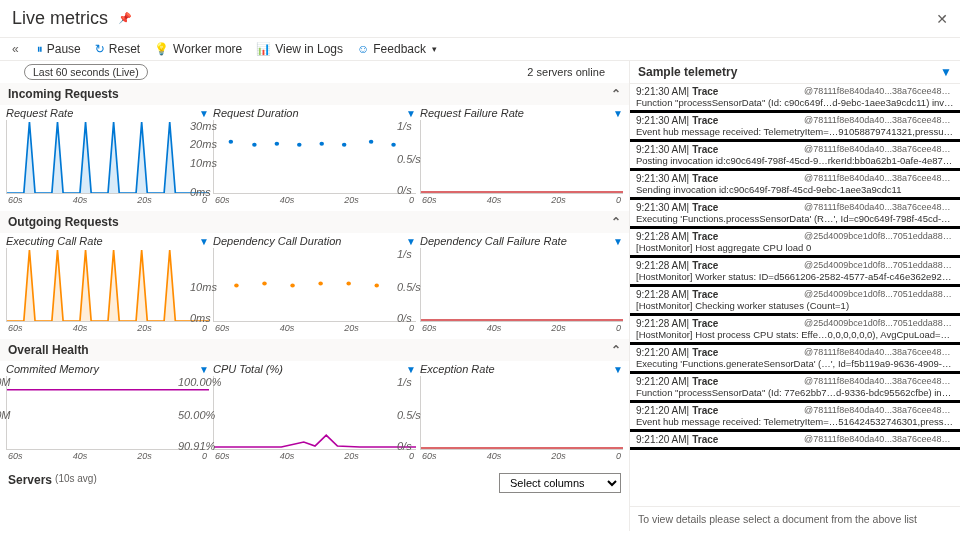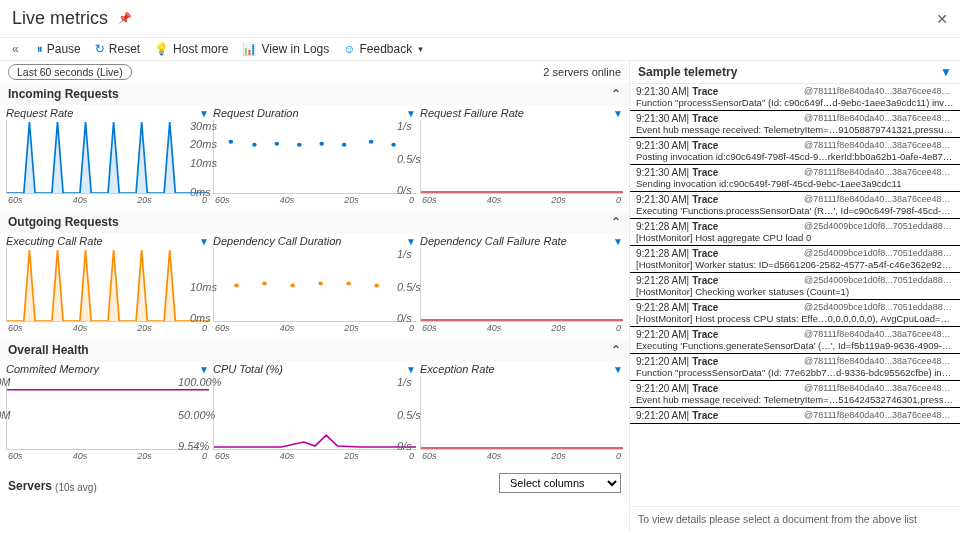--- a/index.html
+++ b/index.html
@@ -8,40 +8,40 @@
   .header-title { font-size: 18px; font-weight: 400; }
   .pin-icon { margin-left: 10px; color: #605e5c; cursor: pointer; }
   .close-x { margin-left: auto; font-size: 14px; color: #605e5c; cursor: pointer; }
   .toolbar { display: flex; align-items: center; padding: 4px 8px; gap: 14px; border-bottom: 1px solid #edebe9; font-size: 12px; }
   .toolbar .tb-btn { display: flex; align-items: center; gap: 4px; cursor: pointer; color: #323130; }
   .toolbar .tb-btn .icn { color: #0078d4; font-size: 12px; }
   .back-chev { color: #605e5c; padding: 0 4px; }
   .content { display: flex; height: calc(100% - 70px); }
   .left { flex: 1; overflow: auto; border-right: 1px solid #edebe9; }
   .right { width: 330px; display: flex; flex-direction: column; }
-  .statusbar { display: flex; align-items: center; padding: 3px 8px; font-size: 11px; }
+  .statusbar { display: flex; align-items: center; padding: 3px 24px; font-size: 11px; }
   .pill { border: 1px solid #8a8886; border-radius: 10px; padding: 1px 8px; font-size: 10.5px; }
   .servers-online { margin-left: auto; color: #323130; }
   .section-hdr { display: flex; align-items: center; padding: 4px 8px; font-weight: 600; font-size: 12px; background: #faf9f8; }
   .section-hdr .chev { margin-left: auto; color: #605e5c; }
   .chart-row { display: flex; padding: 2px 6px 6px 6px; gap: 4px; font-style: italic; }
   .chart { flex: 1; position: relative; }
   .chart-title { display: flex; align-items: center; font-size: 11px; margin-bottom: 1px; }
   .funnel { margin-left: auto; color: #0078d4; font-size: 10px; cursor: pointer; }
   .plot { position: relative; height: 74px; border-left: 1px solid #d2d0ce; border-bottom: 1px solid #d2d0ce; }
   .ylab { position: absolute; left: -24px; font-size: 11px; color: #605e5c; }
   .xaxis { display: flex; justify-content: space-between; font-size: 9px; color: #605e5c; margin-top: 1px; padding: 0 2px; }
-  .servers-row { display: flex; align-items: flex-end; padding: 6px 8px; font-size: 12px; font-weight: 600; }
+  .servers-row { display: flex; align-items: flex-start; padding: 6px 8px; font-size: 12px; font-weight: 600; }
   .servers-row small { font-weight: 400; color: #605e5c; margin-left: 3px; }
   .select-cols { margin-left: auto; }
   .select-cols select { font-size: 11px; padding: 2px 20px 2px 6px; border: 1px solid #8a8886; background: #fff; width: 122px; }
   .tele-header { display: flex; align-items: center; padding: 4px 8px; font-weight: 600; font-size: 12px; border-bottom: 1px solid #edebe9; }
   .tele-header .funnel { font-size: 12px; }
   .tele-list { flex: 1; overflow-y: auto; font-size: 10px; }
-  .tele-row { padding: 2px 6px; border-bottom: 1px solid #000000; cursor: pointer; }
+  .tele-row { padding: 2px 6px; border-bottom: 3px solid #000000; cursor: pointer; }
   .tele-top { display: flex; }
   .tele-time { color: #323130; }
   .tele-type { margin-left: 3px; font-weight: 600; }
   .tele-id { margin-left: auto; color: #605e5c; font-size: 9px; white-space: nowrap; overflow: hidden; text-overflow: ellipsis; max-width: 150px; }
   .tele-msg { color: #323130; font-size: 9.5px; white-space: nowrap; overflow: hidden; text-overflow: ellipsis; }
   .tele-footer { padding: 6px 8px; font-size: 10.5px; color: #605e5c; border-top: 1px solid #edebe9; }
   svg { display: block; }
 </style>
 </head>
 <body>
@@ -57,21 +57,21 @@
   <span class="tb-btn">
       <span class="icn">⏸</span>
       <span>Pause</span>
     </span>
   <span class="tb-btn">
       <span class="icn">↻</span>
       <span>Reset</span>
     </span>
   <span class="tb-btn">
       <span class="icn">💡</span>
-      <span>Host more</span>
+      <span>Worker more</span>
     </span>
   <span class="tb-btn">
       <span class="icn">📊</span>
       <span>View in Logs</span>
     </span>
   <span class="tb-btn">
       <span class="icn">☺</span>
       <span>Feedback</span>
       <span style="font-size:9px;margin-left:2px;">▾</span>
     </span>
@@ -252,21 +252,21 @@
           </div>
       </div>
       <div class="chart">
         <div class="chart-title">
             <span>CPU Total (%)</span>
             <span class="funnel">▼</span>
           </div>
         <div class="plot">
           <span class="ylab" style="top:0;left:-36px">100.00%</span>
           <span class="ylab" style="top:45%;left:-36px">50.00%</span>
-          <span class="ylab" style="top:88%;left:-36px">9.54%</span>
+          <span class="ylab" style="top:88%;left:-36px">90.91%</span>
           <svg width="100%" height="100%" viewBox="0 0 180 74" preserveAspectRatio="none">
               <path d="M0,72 L60,72 L80,67 L90,71 L100,60 L110,71 L130,72 L180,72" stroke="#b4009e" stroke-width="1.5" fill="none"></path>
             </svg>
         </div>
         <div class="xaxis">
             <span>60s</span>
             <span>40s</span>
             <span>20s</span>
             <span>0</span>
           </div>

